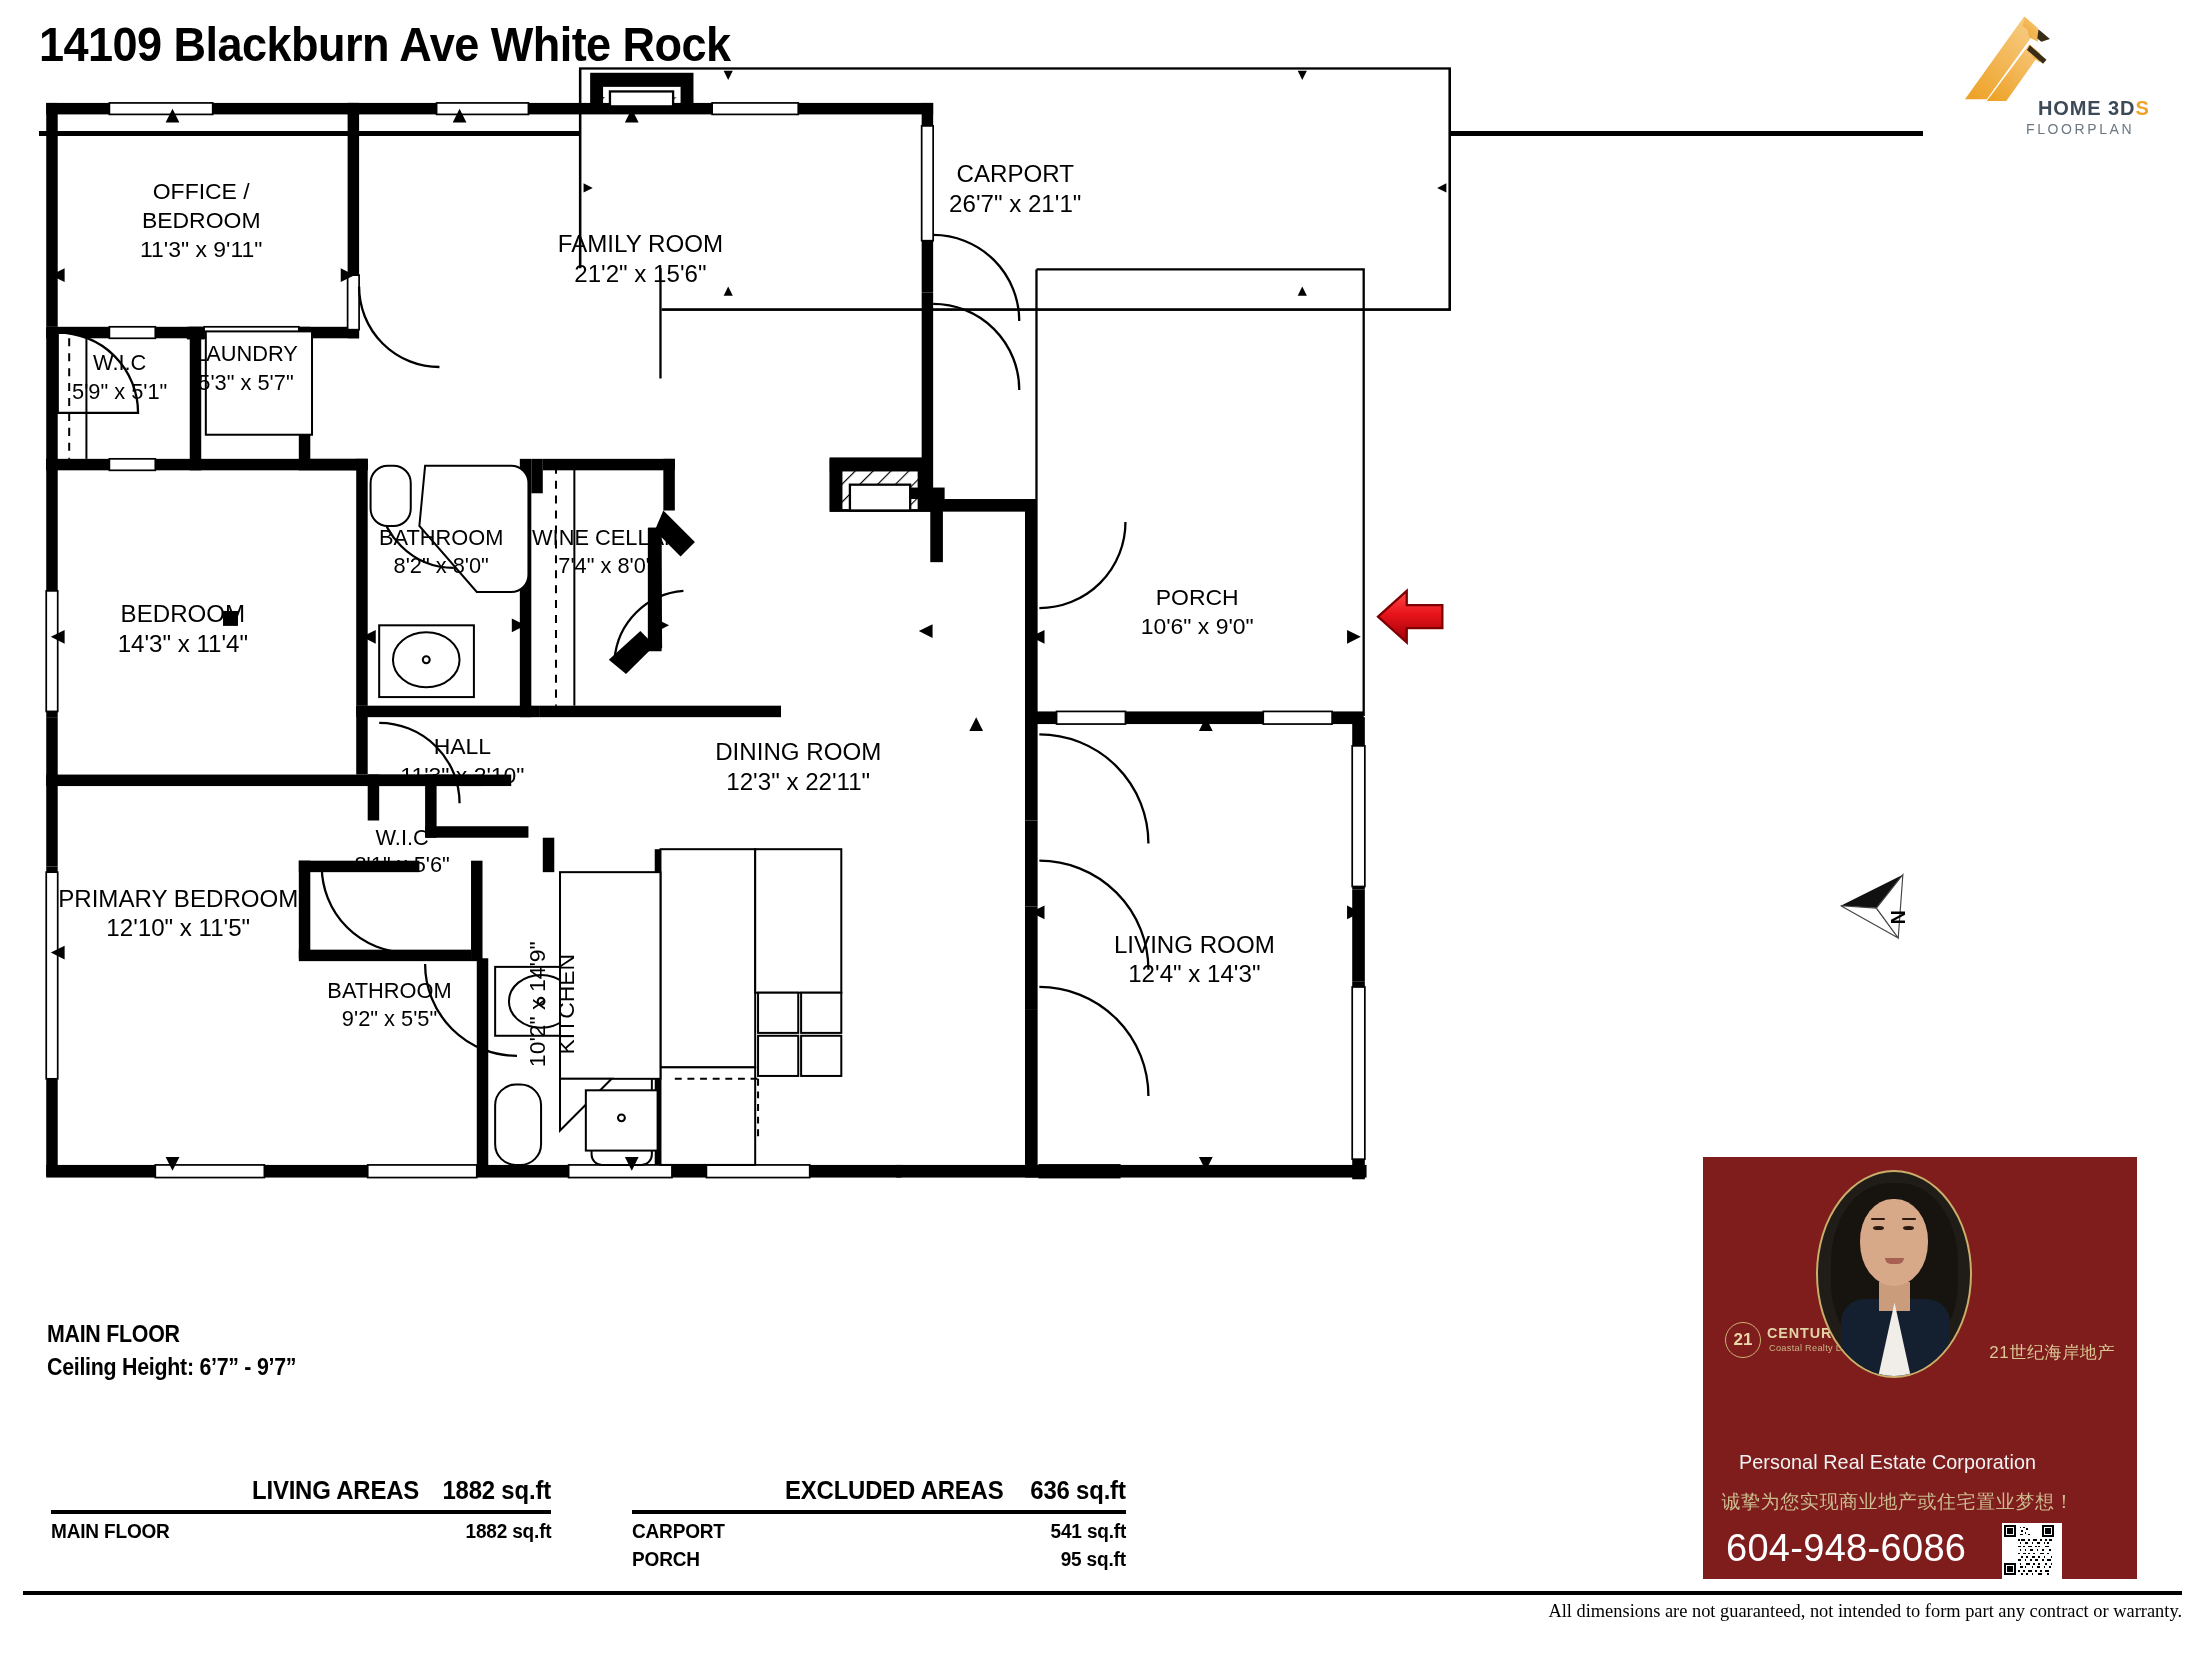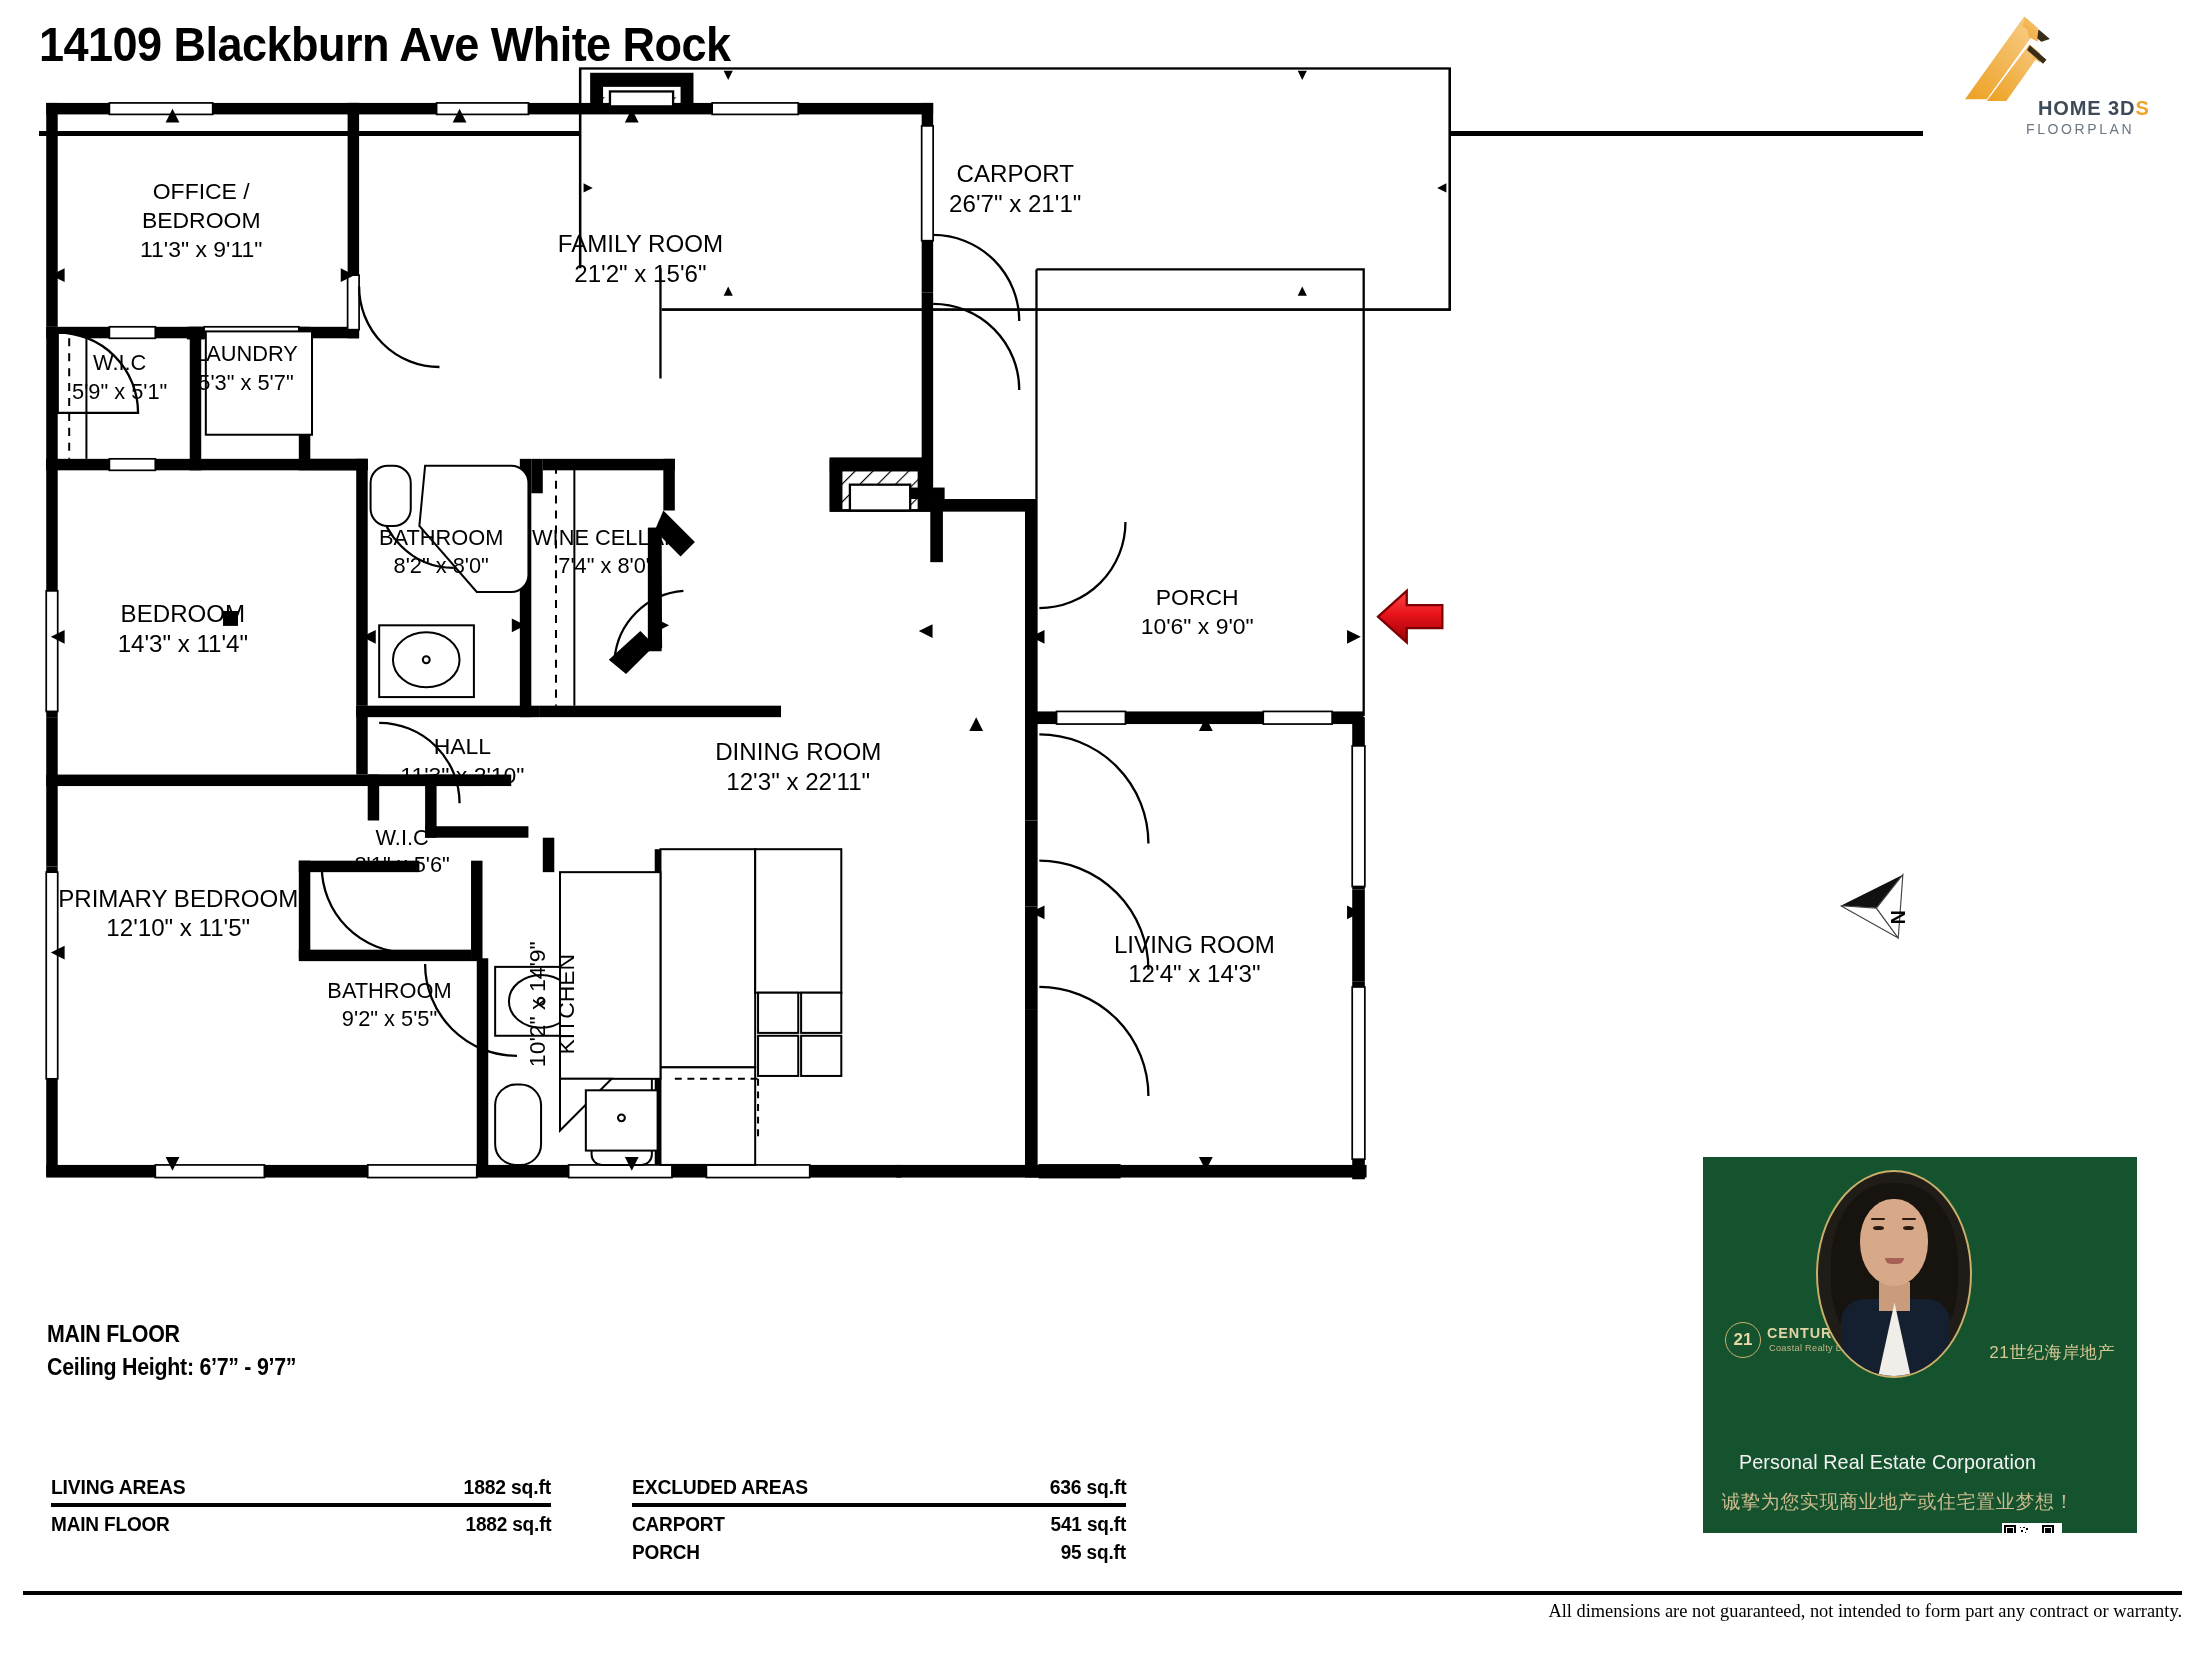--- a/index.html
+++ b/index.html
@@ -30,38 +30,38 @@
   #floor-label .fl-name{font-size:23px;font-weight:bold;letter-spacing:-0.3px;
                         transform:scaleX(0.93);transform-origin:left top;}
   #floor-label .fl-ch{font-size:23px;font-weight:bold;margin-top:5.7px;letter-spacing:-0.3px;
                       transform:scaleX(0.93);transform-origin:left top;}
 
   
   .area-table{position:absolute;font-weight:bold;}
   #tbl-living{left:51px;top:1475px;width:500px;}
   #tbl-excluded{left:632px;top:1475px;width:494px;}
   .area-table .row{display:flex;justify-content:space-between;align-items:baseline;}
-  .area-table .head{font-size:21px;letter-spacing:-0.2px;}
+  .area-table .head{font-size:26px;letter-spacing:-0.2px;justify-content:flex-end;}
   .area-table .head .lbl{transform:scaleX(0.92);transform-origin:left center;}
   .area-table .head .val{transform:scaleX(0.92);transform-origin:right center;}
   .area-table .hrule{height:4px;background:#000;margin:4px 0 5.2px 0;}
   .area-table .item{font-size:20.7px;margin-bottom:3.4px;letter-spacing:-0.2px;}
   .area-table .item .lbl{transform:scaleX(0.92);transform-origin:left center;}
   .area-table .item .val{transform:scaleX(0.92);transform-origin:right center;}
 
   
   #footer-rule{position:absolute;left:23px;top:1591px;width:2159px;height:4px;background:#000;}
   #footer-left{position:absolute;left:25px;top:1601px;font-family:"Liberation Serif",serif;
                font-size:18.4px;line-height:1.33;}
   #footer-right{position:absolute;right:23px;top:1601px;font-family:"Liberation Serif",serif;
                 font-size:18.4px;text-align:right;}
 
   
-  #agent-card{position:absolute;left:1703px;top:1157px;width:434px;height:376px;
-              background:#14532d;overflow:hidden;}
+  #agent-card{position:absolute;left:1703px;top:1157px;width:434px;height:422px;
+              background:#7f1d1d;overflow:hidden;}
   #c21{position:absolute;left:22px;top:163px;width:132px;height:40px;}
   #c21-badge{position:absolute;left:0;top:2.3px;width:36px;height:36px;border:1.7px solid #cbb073;
              border-radius:50%;box-sizing:border-box;}
   #c21-badge span{position:absolute;left:0;top:0;width:100%;height:100%;display:flex;
                   align-items:center;justify-content:center;color:#e8d7a8;font-size:17px;
                   font-weight:bold;}
   #c21-name{position:absolute;left:42px;top:4.6px;font-size:14.4px;letter-spacing:0.9px;
             color:#e2d3a6;font-weight:bold;white-space:nowrap;}
   #c21-sub{position:absolute;left:44px;top:23px;font-size:9.2px;letter-spacing:0.3px;
            color:#c9b687;white-space:nowrap;}

